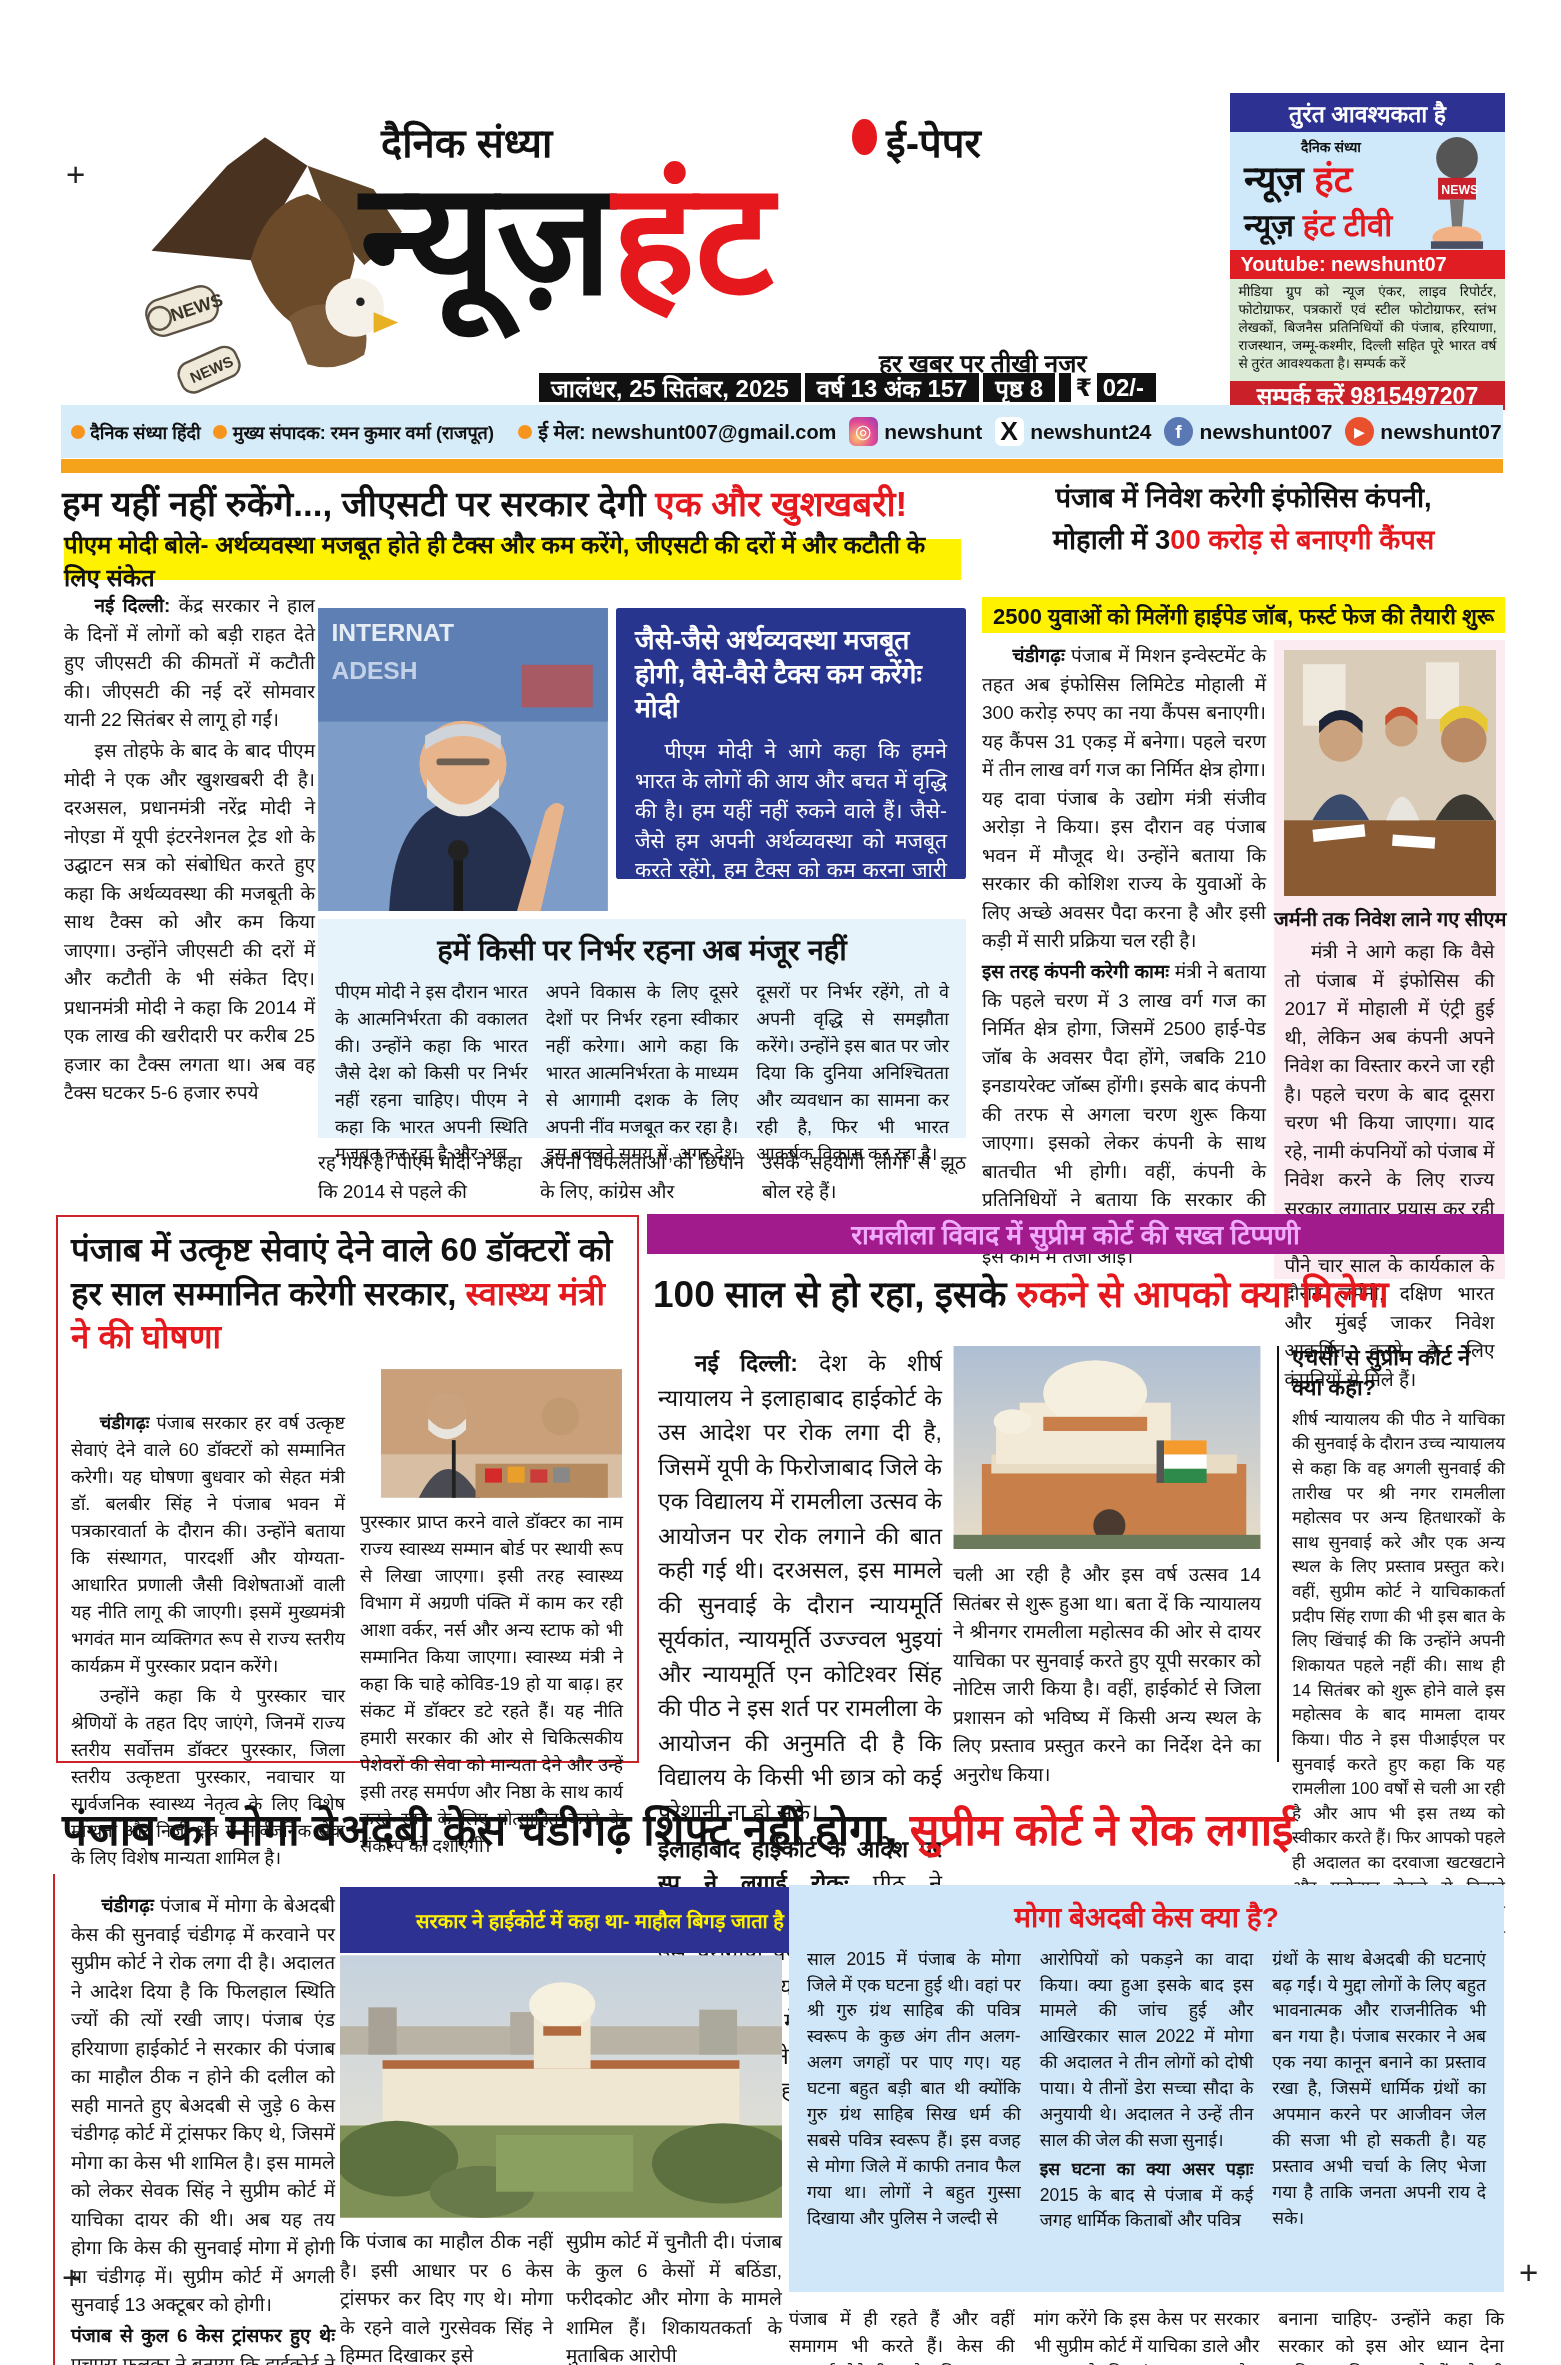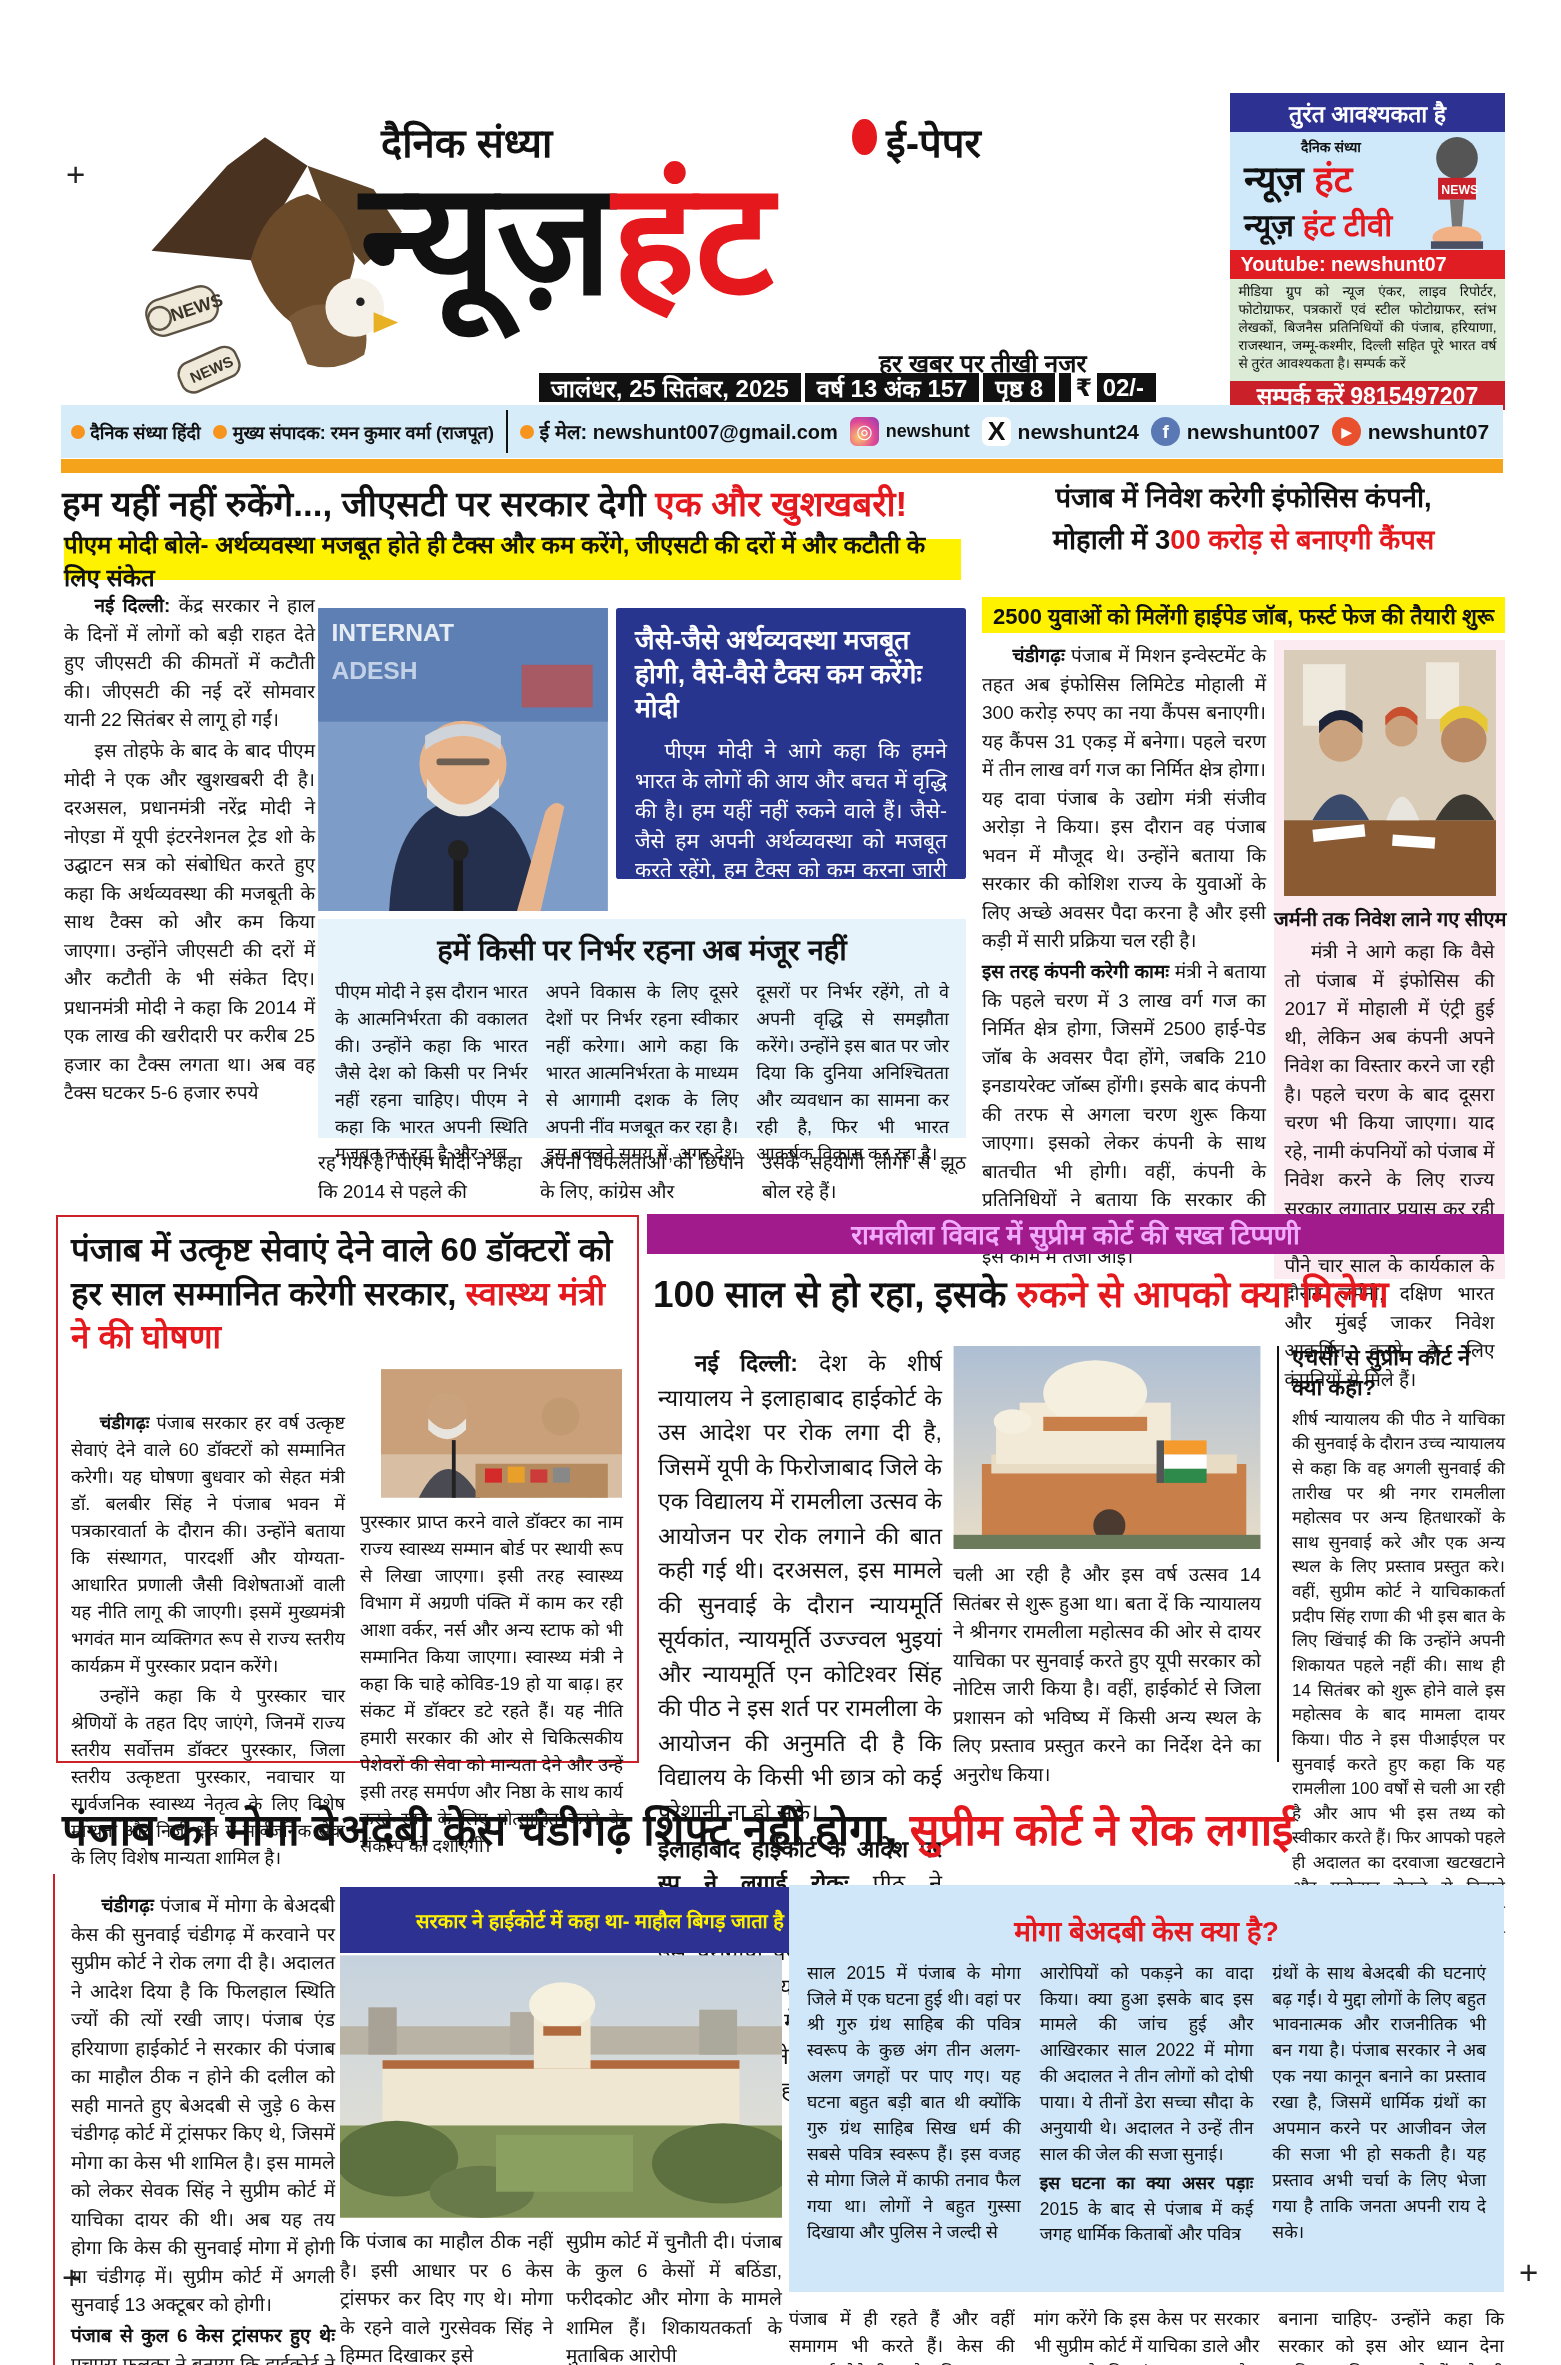--- a/index.html
+++ b/index.html
@@ -108,21 +108,21 @@
       <span class="bullet"></span>
       <span>मुख्य संपादक: रमन कुमार वर्मा (राजपूत)</span>
     </span>
     <span style="width:1.4px;height:43px;background:#111;"></span>
     <span style="display:flex;align-items:center;font-size:20px;">
       <span class="bullet"></span>
       <span>ई मेल: newshunt007@gmail.com</span>
     </span>
     <span style="display:flex;align-items:center;gap:6.6px;">
       <span class="sicon" style="background:radial-gradient(circle at 30% 70%,#fdc468,#df4996 55%,#8a3ab9);">◎</span>
-      <span style="font-size:18px;">newshunt</span>
+      <span style="font-size:21px;">newshunt</span>
     </span>
     <span style="display:flex;align-items:center;gap:6.6px;">
       <span class="sicon" style="background:#fff;color:#111;font-size:26.5px;font-weight:900;">X</span>
       <span style="font-size:21px;">newshunt24</span>
     </span>
     <span style="display:flex;align-items:center;gap:6.6px;">
       <span class="sicon" style="background:#5a78b4;border-radius:50%;">f</span>
       <span style="font-size:21px;">newshunt007</span>
     </span>
     <span style="display:flex;align-items:center;gap:6.6px;">
@@ -308,21 +308,21 @@
     <rect x="0" y="360" width="935" height="195" fill="#7f9157"></rect>
     <ellipse cx="120" cy="430" rx="130" ry="80" fill="#5d7040"></ellipse>
     <ellipse cx="810" cy="440" rx="150" ry="85" fill="#5d7040"></ellipse>
     <ellipse cx="300" cy="500" rx="110" ry="55" fill="#68794a"></ellipse>
     <rect x="330" y="380" width="290" height="120" fill="#8aa060"></rect>
   </svg>
   <div class="abs body" style="left:340px;top:2228px;width:213px;">कि पंजाब का माहौल ठीक नहीं है। इसी आधार पर 6 केस ट्रांसफर कर दिए गए थे। मोगा के रहने वाले गुरसेवक सिंह ने हिम्मत दिखाकर इसे</div>
   <div class="abs body" style="left:566px;top:2228px;width:216px;">सुप्रीम कोर्ट में चुनौती दी। पंजाब के कुल 6 केसों में बठिंडा, फरीदकोट और मोगा के मामले शामिल हैं। शिकायतकर्ता के मुताबिक आरोपी</div>
 
   <div class="abs" style="left:789px;top:1885px;width:715px;height:407px;background:#cfe7f8;">
-    <div class="bold red" style="text-align:center;font-size:28px;padding-top:12.3px;margin-top:14px;">मोगा बेअदबी केस क्या है?</div>
+    <div class="bold red" style="text-align:center;font-size:28px;padding-top:12.3px;">मोगा बेअदबी केस क्या है?</div>
     <div style="display:flex;gap:19px;padding:11.4px 18px 0 18px;">
       <div class="body" style="flex:1;font-size:17.5px;line-height:1.48;">साल 2015 में पंजाब के मोगा जिले में एक घटना हुई थी। वहां पर श्री गुरु ग्रंथ साहिब की पवित्र स्वरूप के कुछ अंग तीन अलग-अलग जगहों पर पाए गए। यह घटना बहुत बड़ी बात थी क्योंकि गुरु ग्रंथ साहिब सिख धर्म की सबसे पवित्र स्वरूप हैं। इस वजह से मोगा जिले में काफी तनाव फैल गया था। लोगों ने बहुत गुस्सा दिखाया और पुलिस ने जल्दी से</div>
       <div class="body" style="flex:1;font-size:17.5px;line-height:1.48;">
         <p>आरोपियों को पकड़ने का वादा किया। क्या हुआ इसके बाद इस मामले की जांच हुई और आखिरकार साल 2022 में मोगा की अदालत ने तीन लोगों को दोषी पाया। ये तीनों डेरा सच्चा सौदा के अनुयायी थे। अदालत ने उन्हें तीन साल की जेल की सजा सुनाई।</p>
         <p><b>इस घटना का क्या असर पड़ाः</b><span> 2015 के बाद से पंजाब में कई जगह धार्मिक किताबों और पवित्र</span></p>
       </div>
       <div class="body" style="flex:1;font-size:17.5px;line-height:1.48;">ग्रंथों के साथ बेअदबी की घटनाएं बढ़ गईं। ये मुद्दा लोगों के लिए बहुत भावनात्मक और राजनीतिक भी बन गया है। पंजाब सरकार ने अब एक नया कानून बनाने का प्रस्ताव रखा है, जिसमें धार्मिक ग्रंथों का अपमान करने पर आजीवन जेल की सजा भी हो सकती है। यह प्रस्ताव अभी चर्चा के लिए भेजा गया है ताकि जनता अपनी राय दे सके।</div>
     </div>
   </div>
   <div class="abs" style="left:789px;top:2306px;width:715px;display:flex;gap:19px;">

